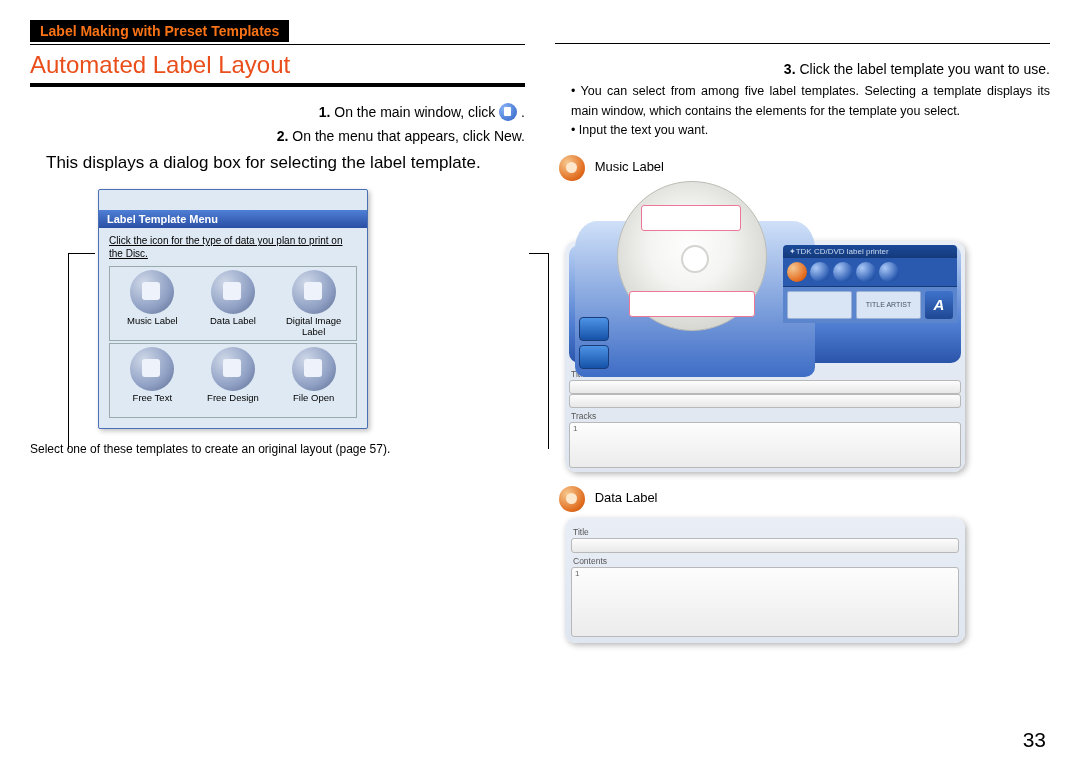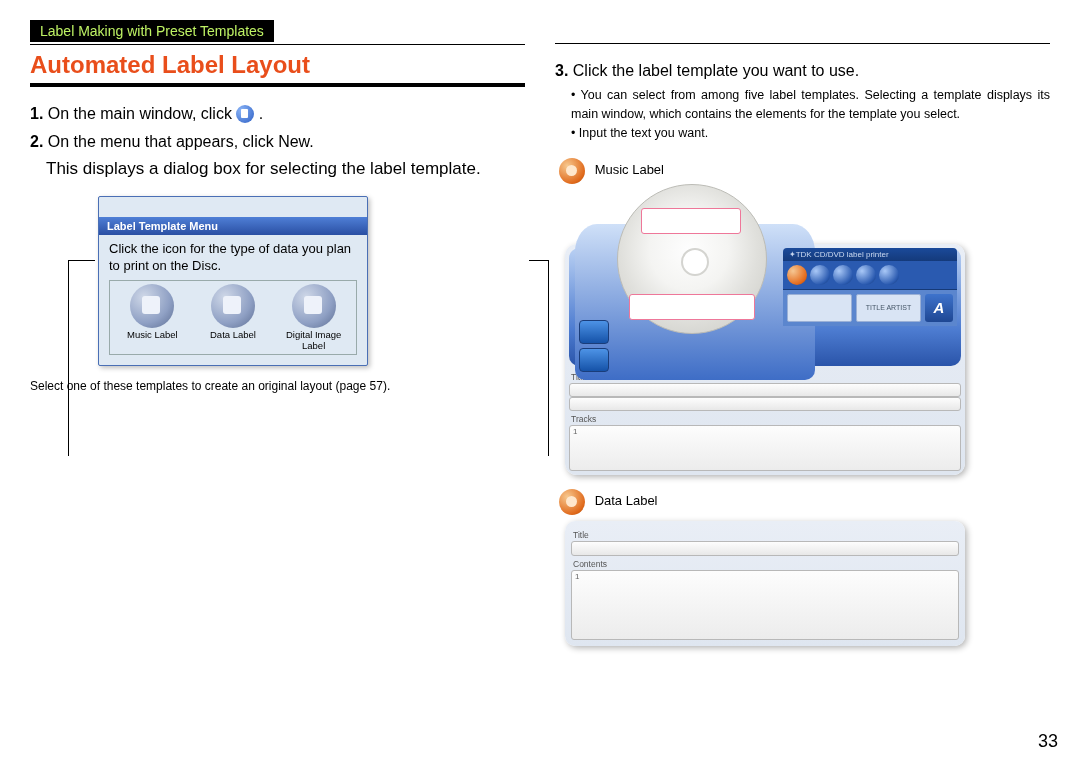--- a/index.html
+++ b/index.html
@@ -21,50 +21,51 @@
   .col {
     flex: 1;
     display: flex;
     flex-direction: column;
   }
   .header-bar {
     height: 24px;
   }
   .header-label {
     background: #000;
-    color: #bef264;
+    color: #f97316;
     font-size: 14px;
-    font-weight: normal;
+    font-weight: bold;
     padding: 3px 10px;
     display: inline-block;
   }
   .thin-rule {
     border-bottom: 1px solid #000;
     margin-top: 0;
   }
   .title {
     color: #e94e1b;
     font-size: 24px;
-    font-weight: bold;
+    font-weight: normal;
     margin: 6px 0 4px 0;
   }
   .intro {
     font-size: 12.5px;
     line-height: 1.45;
     text-align: justify;
     margin-bottom: 10px;
   }
   .thick-rule {
     border-bottom: 4px solid #000;
     margin-bottom: 14px;
   }
   .step {
-    font-size: 16px;
+    font-size: 14px;
     line-height: 1.6;
     margin-bottom: 2px;
+    text-align: right;
   }
   .step-num {
     font-weight: bold;
   }
   .step-sub {
     font-size: 17px;
     margin-left: 16px;
     line-height: 1.5;
     text-align: justify;
   }
@@ -101,23 +102,24 @@
   }
   .tm-title {
     background: linear-gradient(#4f7fd6,#2a4fa3);
     color:#fff;
     font-size:11px;
     font-weight:bold;
     padding:3px 8px;
     margin-top:20px;
   }
   .tm-inst {
-    font-size:13px;
+    font-size:10px;
     padding: 6px 10px 2px 10px;
     line-height:1.3;
+    text-decoration:underline;
   }
   .tm-grid {
     display:grid;
     grid-template-columns: repeat(3, 1fr);
     gap:2px;
     padding: 4px 10px 10px 10px;
   }
   .tm-group {
     border:1px solid #9aa;
     padding:3px 2px 2px 2px;
@@ -238,22 +240,22 @@
   }
   .data-window {
     width: 400px;
     margin-left:10px;
     border-radius:10px;
     background: linear-gradient(#e9eef6,#dfe6f0);
     box-shadow: 2px 2px 6px rgba(0,0,0,.3);
     padding:6px;
   }
   .page-num {
-    position:absolute; right:22px; bottom:10px;
-    font-size:18px;
+    position:absolute; right:34px; bottom:10px;
+    font-size:21px;
   }
   .bold { font-weight:normal; }
 </style>
 </head>
 <body>
 
 <div class="page">
 
   <div class="col">
     <div class="header-bar">
@@ -290,20 +292,34 @@
                 <div class="tm-icon"></div>
                 <div class="tm-cap">Music Label</div>
               </div>
             <div class="tm-item">
                 <div class="tm-icon"></div>
                 <div class="tm-cap">Data Label</div>
               </div>
             <div class="tm-item">
                 <div class="tm-icon"></div>
                 <div class="tm-cap">Digital Image Label</div>
+              </div>
+          </div>
+          <div class="tm-group">
+            <div class="tm-item">
+                <div class="tm-icon"></div>
+                <div class="tm-cap">Free Text</div>
+              </div>
+            <div class="tm-item">
+                <div class="tm-icon"></div>
+                <div class="tm-cap">Free Design</div>
+              </div>
+            <div class="tm-item">
+                <div class="tm-icon"></div>
+                <div class="tm-cap">File Open</div>
               </div>
           </div>
         </div>
       </div>
     </div>
 
     <div class="callouts">
       <div>Select one of these templates to create an original layout (page 57).</div>
     </div>
   </div>

